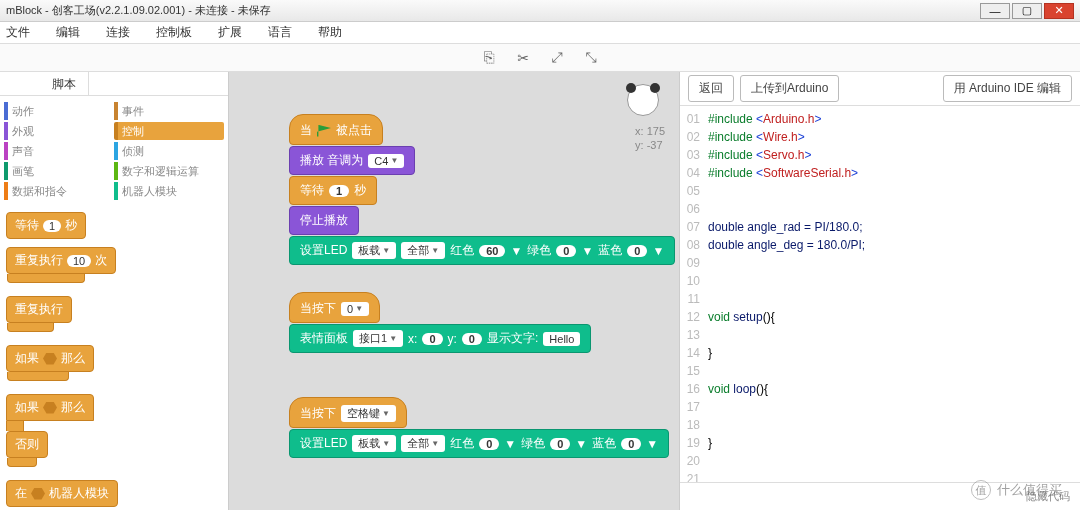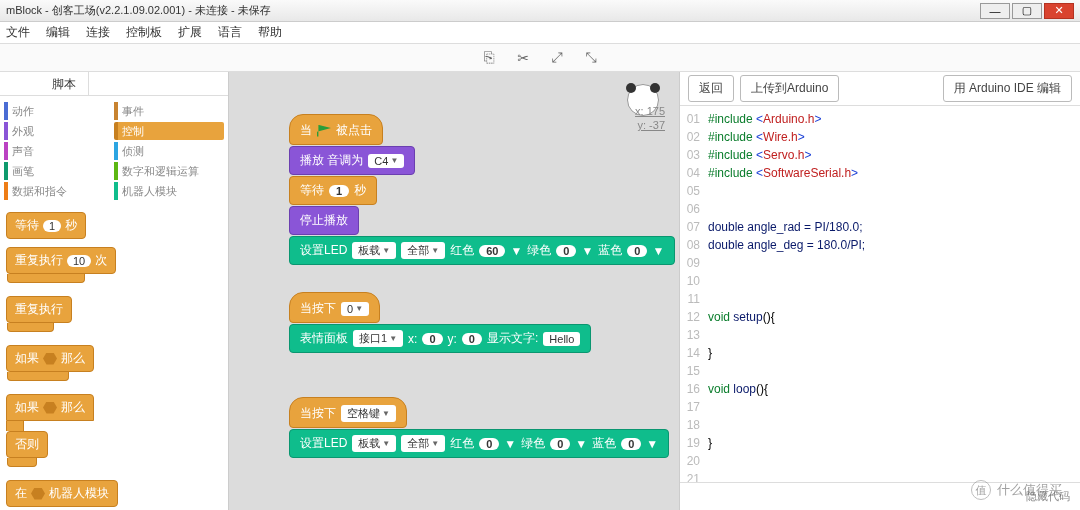--- a/index.html
+++ b/index.html
@@ -2,21 +2,21 @@
 <html><head>
 <meta charset="utf-8">
 <style>
 * { margin: 0; padding: 0; box-sizing: border-box; font-family: "Microsoft YaHei", Arial, sans-serif; }
 body { width: 1080px; height: 510px; background: #f0f0f0; overflow: hidden; font-size: 12px; }
 .titlebar { height: 22px; background: linear-gradient(#fafafa,#e8e8e8); display: flex; align-items: center; padding: 0 6px; border-bottom: 1px solid #ccc; }
 .titlebar-text { flex: 1; font-size: 11px; color: #333; }
 .win-btns { display: flex; gap: 2px; }
 .win-btn { width: 30px; height: 16px; display:flex; align-items:center; justify-content:center; border:1px solid #999; font-size:11px; background:#eee; }
 .win-btn.close { background:#d9432f; color:#fff; border-color:#b43221;}
-.menubar { height: 22px; background:#fff; display:flex; align-items:center; padding:0 6px; gap:16px; font-size:12px; color:#333; border-bottom:1px solid #ddd;}
+.menubar { height: 22px; background:#fff; display:flex; align-items:center; padding:0 6px; gap:26px; font-size:12px; color:#333; border-bottom:1px solid #ddd;}
 .menubar span { cursor:default; }
 .toolbar { height: 28px; background:#fafafa; display:flex; align-items:center; justify-content:center; gap:18px; border-bottom:1px solid #ddd;}
 .tool-icon { width:16px; height:16px; display:flex; align-items:center; justify-content:center; color:#666; font-size:14px;}
 .main { display:flex; height: 438px; }
 .left-panel { width: 228px; background:#fff; display:flex; flex-direction:column;}
 .tab-row { height: 24px; display:flex; border-bottom:1px solid #ddd;}
 .tab { padding:4px 12px; font-size:12px; color:#666; border-right:1px solid #ddd; background:#f5f5f5;}
 .tab.active { background:#fff; color:#333;margin-left:40px;}
 .categories { display:flex; padding:6px 4px 8px 4px; gap:0;}
 .cat-col { flex:1; display:flex; flex-direction:column; gap:2px;}
@@ -25,21 +25,21 @@
 .palette { flex:1; padding:4px 6px; display:flex; flex-direction:column; gap:8px; overflow:hidden;}
 .pblock { background:#e8a33d; color:#fff; border-radius:4px; padding:4px 8px; font-size:12px; display:inline-flex; align-items:center; gap:4px; width:fit-content; border:1px solid #c78020;}
 .pblock .slot { background:#fff; color:#333; border-radius:8px; padding:0 6px; font-size:11px; min-width:16px; text-align:center;}
 .pblock .hex { background:#c78020; width:14px; height:12px; clip-path: polygon(25% 0,75% 0,100% 50%,75% 100%,25% 100%,0 50%);}
 .cblock { position:relative; }
 .cblock::after { content:''; position:absolute; left:0; bottom:-10px; width:70%; height:8px; background:#e8a33d; border:1px solid #c78020; border-top:none; border-radius:0 0 4px 4px;}
 .stage { flex:1; background:#dcdcdc; position:relative; border-left:1px solid #ccc; border-right:1px solid #ccc;}
 .panda { position:absolute; top:12px; right:20px; width:32px; height:32px; background:#fff; border-radius:50%; border:1px solid #999; display:flex; align-items:center; justify-content:center;}
 .panda::before,.panda::after{content:'';position:absolute;width:10px;height:10px;background:#333;border-radius:50%;top:-2px;}
 .panda::before{left:-2px;}.panda::after{right:-2px;}
-.coords { position:absolute; top:32px; right:14px; font-size:11px; color:#888; text-align:right; line-height:14px;text-decoration:underline;}
+.coords { position:absolute; top:52px; right:14px; font-size:11px; color:#888; text-align:left; line-height:14px;}
 .stack { position:absolute; }
 .blk { color:#fff; font-size:12px; padding:5px 10px; border-radius:4px; margin-bottom:1px; display:flex; align-items:center; gap:5px; white-space:nowrap; width:fit-content;}
 .blk.hat { border-radius:14px 14px 4px 4px; padding-top:7px;}
 .blk.orange { background:#e8a33d; border:1px solid #c78020;}
 .blk.purple { background:#8a55d7; border:1px solid #6b3fb0;}
 .blk.teal { background:#0fBD8C; border:1px solid #0a9670;}
 .pill { background:#fff; color:#333; border-radius:3px; padding:1px 6px; font-size:11px; display:inline-flex; align-items:center; gap:2px;}
 .pill .dd { font-size:8px; color:#666;}
 .oval { background:#fff; color:#333; border-radius:10px; padding:0 7px; font-size:11px; font-weight:bold;}
 .code-panel { width:400px; background:#fff; display:flex; flex-direction:column;}

